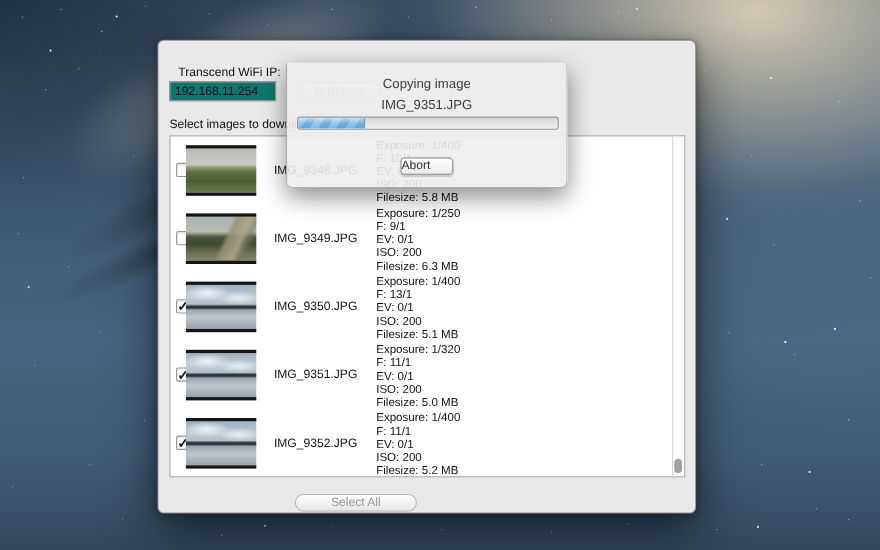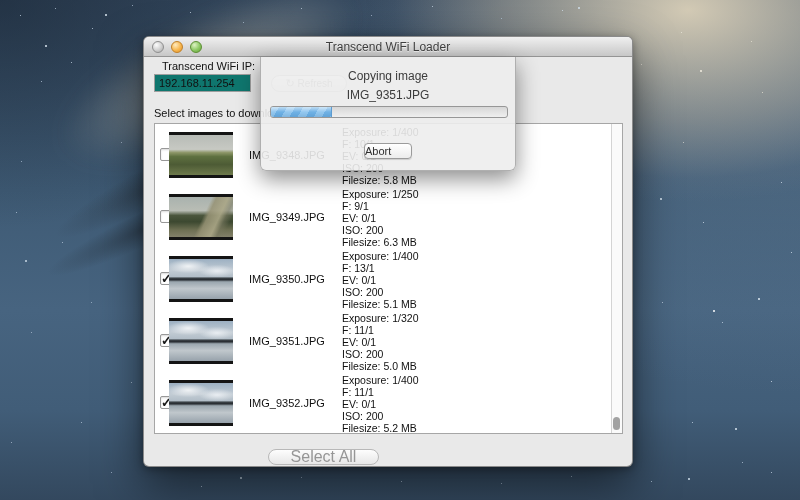--- a/index.html
+++ b/index.html
@@ -80,21 +80,21 @@
   .fname { position:absolute; left:94px; top:25px; font-size:11px; color:#111; }
   .meta { position:absolute; left:187px; top:2px; font-size:10.5px; line-height:12px; color:#111; }
   .scroll-track { position:absolute; right:0; top:0; bottom:0; width:11px;
     background:#fafafa; border-left:1px solid #d4d4d4; }
   .scroll-thumb { position:absolute; right:2px; bottom:3px; width:7px; height:13px;
     border-radius:4px; background:#a2a2a2; }
 
   
   .push-btn { position:absolute; top:412px; height:16px; border-radius:8px;
     background:linear-gradient(180deg,#fdfdfd,#e7e7e7); border:1px solid #b8b8b8;
-    font-size:16px; color:#969696; text-align:center; line-height:14px; }
+    font-size:11px; color:#969696; text-align:center; line-height:14px; }
   .select-all { left:124px; width:111px; }
   .download { left:254px; width:120px; }
 
   
   .sheet { position:absolute; left:116px; top:20px; width:256px; height:114px;
     background:rgba(237,237,237,0.9); border:1px solid rgba(140,140,140,0.65); border-top:none;
     border-radius:0 0 6px 6px; box-shadow:0 8px 22px rgba(0,0,0,0.45); z-index:10; }
   .sheet-title { position:absolute; top:12px; left:0; right:0; text-align:center; font-size:12px; color:#3c3c3c; }
   .sheet-file { position:absolute; top:31px; left:0; right:0; text-align:center; font-size:12px; color:#3c3c3c; }
   .progress-track { position:absolute; left:9px; top:49px; width:238px; height:12px;
@@ -113,28 +113,20 @@
 
 <div class="desktop">
   <div class="dust3"></div>
   <div class="dust1"></div>
   <div class="dust2"></div>
   <div class="stars-a"></div>
   <div class="stars-b"></div>
 </div>
 
 <div class="window">
-  <div class="titlebar">
-    <div class="lights">
-      <span class="light light-close"></span>
-      <span class="light light-min"></span>
-      <span class="light light-zoom"></span>
-    </div>
-    <div class="title">Transcend WiFi Loader</div>
-  </div>
 
   <div class="label" style="left:18px; top:23px;">Transcend WiFi IP:</div>
   <input class="ip-field" value="192.168.11.254" style="">
   <div class="refresh-btn">
     <span class="refresh-glyph">↻</span>
     <span>Refresh</span>
   </div>
   <div class="label" style="left:10px; top:70px;">Select images to download:</div>
 
   <div class="list">

